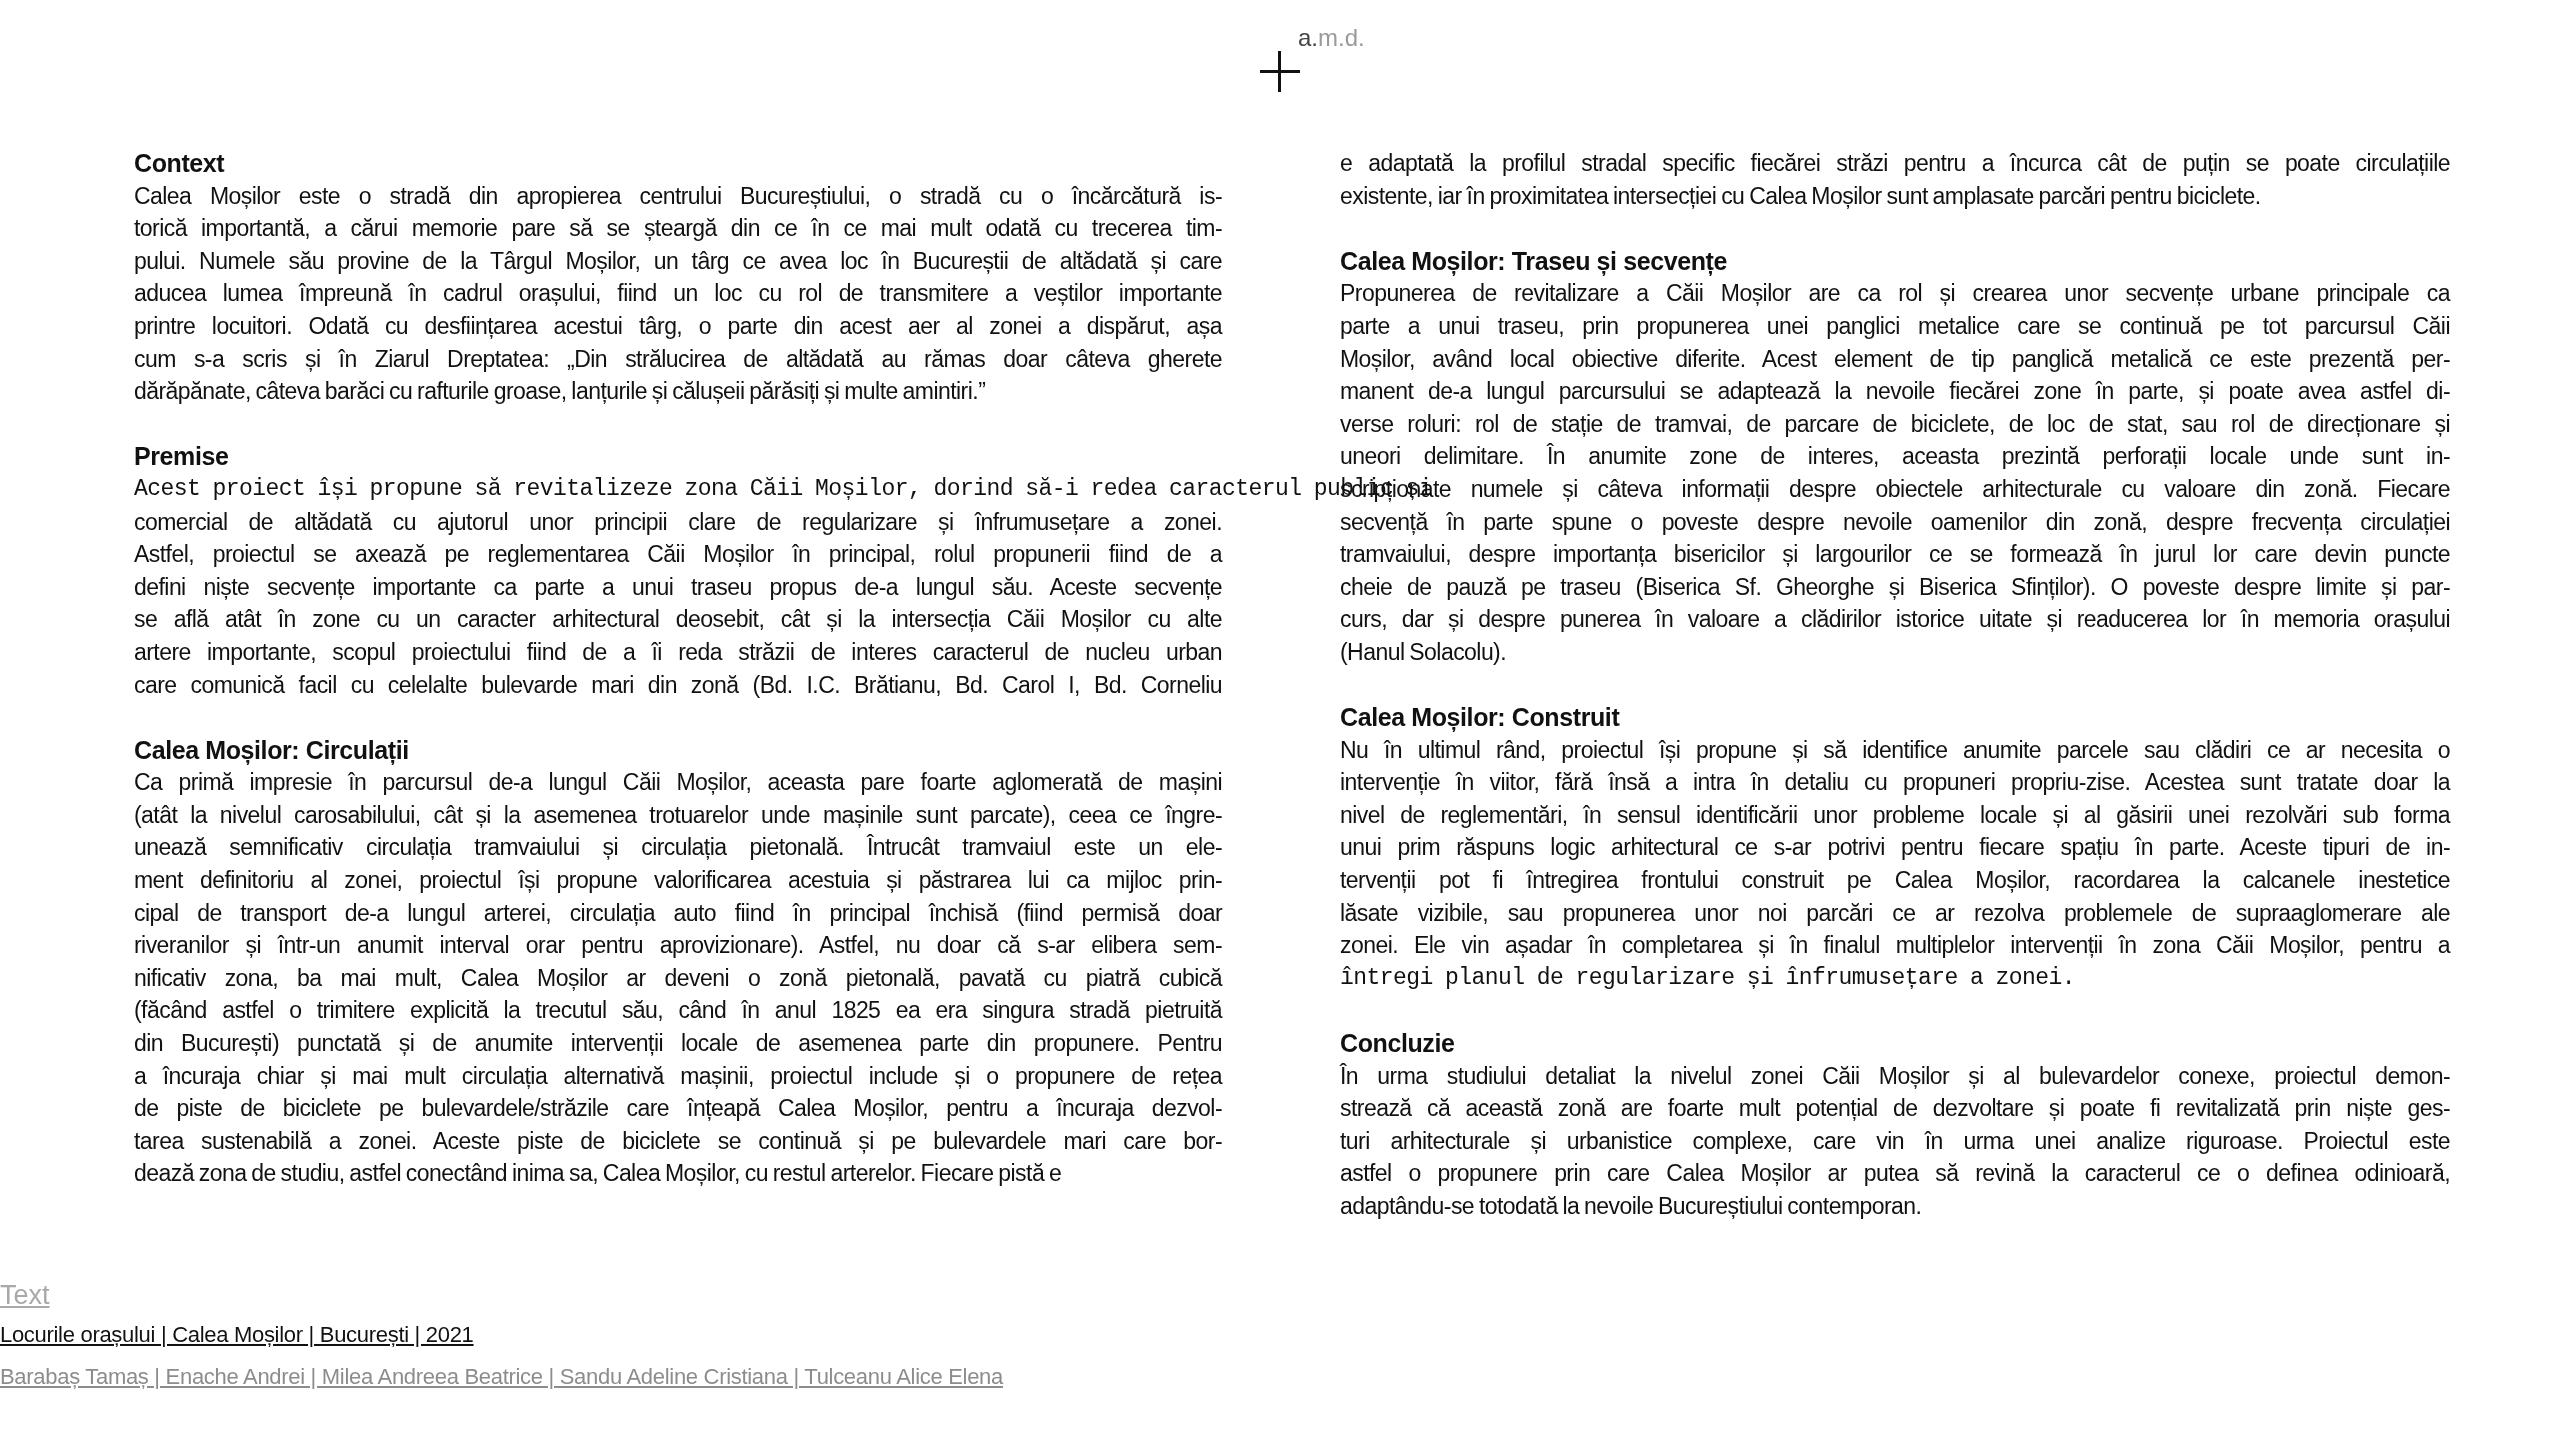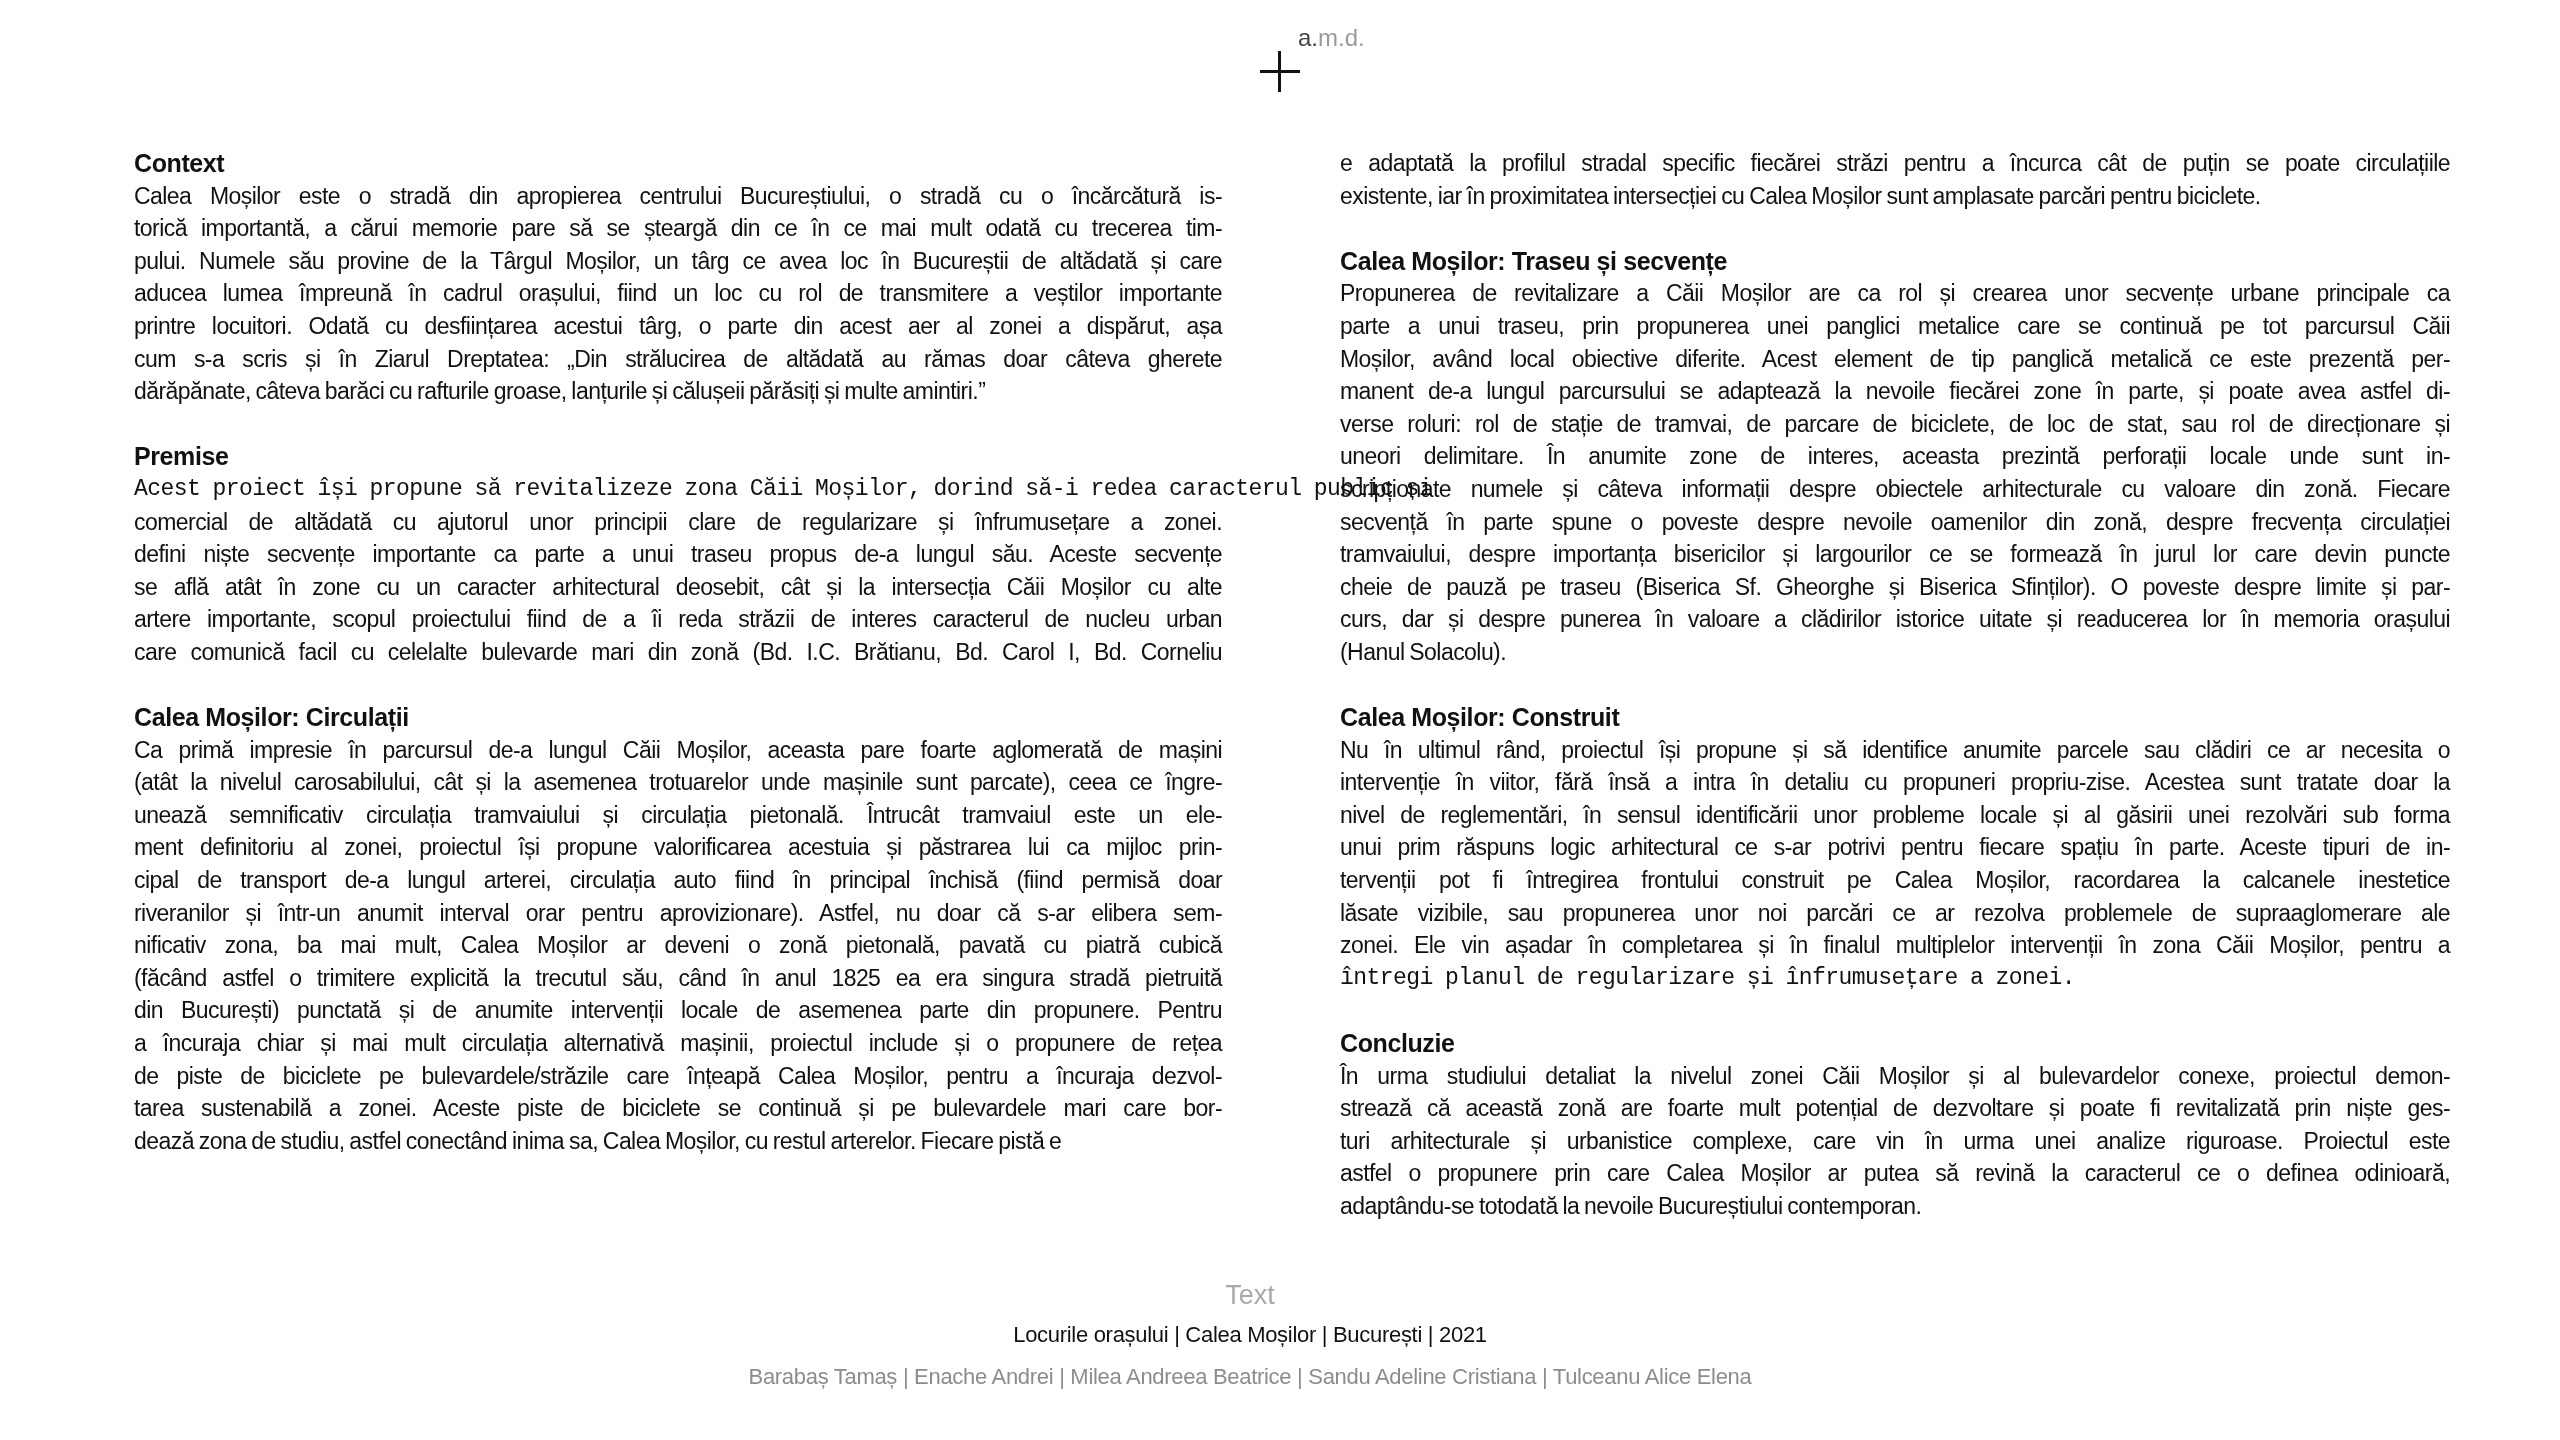--- a/index.html
+++ b/index.html
@@ -17,21 +17,21 @@
   .col.right { left:1340px; width:1110px; }
 
   .sec-title { font-weight:bold; font-size:25px; line-height:32.6px; height:32.6px;
                white-space:nowrap; letter-spacing:-0.4px; }
   .line { font-size:23px; line-height:32.6px; height:32.6px; white-space:nowrap;
           text-align:justify; text-align-last:justify; letter-spacing:-0.55px;
           word-spacing:-1px; overflow:visible; }
   .line.last { text-align-last:left; }
   .gap { height:32.6px; }
 
-  .footer { position:absolute; left:0; width:2500px; text-align:center; }
+  .footer { position:absolute; left:0; width:2500px; text-align:left;text-decoration:underline; }
   .footer-label { top:1280px; font-size:27px; color:#a9a9a9; }
   .footer-proj { top:1322px; font-size:22px; color:#111111; letter-spacing:-0.3px; }
   .footer-authors { top:1364px; font-size:22px; color:#8c8c8c; letter-spacing:-0.3px; }
 </style>
 </head>
 <body>
 
 <div class="logo">
   <span class="plus-h"></span>
   <span class="plus-v"></span>
@@ -50,20 +50,21 @@
         <div class="line" style="display: block;">cum s-a scris și în Ziarul Dreptatea: „Din strălucirea de altădată au rămas doar câteva gherete</div>
         <div class="line last" style="display: block;">dărăpănate, câteva barăci cu rafturile groase, lanțurile și călușeii părăsiți și multe amintiri.”</div>
       </div>
     </div>
     <div class="gap"></div>
     <div>
       <div class="sec-title">Premise</div>
       <div>
         <div class="line" style="display: block; font-family: Liberation Mono, monospace;">Acest proiect își propune să revitalizeze zona Căii Moșilor, dorind să-i redea caracterul public și</div>
         <div class="line" style="display: block;">comercial de altădată cu ajutorul unor principii clare de regularizare și înfrumusețare a zonei.</div>
+        <div class="line" style="display: block;">Astfel, proiectul se axează pe reglementarea Căii Moșilor în principal, rolul propunerii fiind de a</div>
         <div class="line" style="display: block;">defini niște secvențe importante ca parte a unui traseu propus de-a lungul său. Aceste secvențe</div>
         <div class="line" style="display: block;">se află atât în zone cu un caracter arhitectural deosebit, cât și la intersecția Căii Moșilor cu alte</div>
         <div class="line" style="display: block;">artere importante, scopul proiectului fiind de a îi reda străzii de interes caracterul de nucleu urban</div>
         <div class="line" style="display: block;">care comunică facil cu celelalte bulevarde mari din zonă (Bd. I.C. Brătianu, Bd. Carol I, Bd. Corneliu</div>
       </div>
     </div>
     <div class="gap"></div>
     <div>
       <div class="sec-title">Calea Moșilor: Circulații</div>
       <div>

